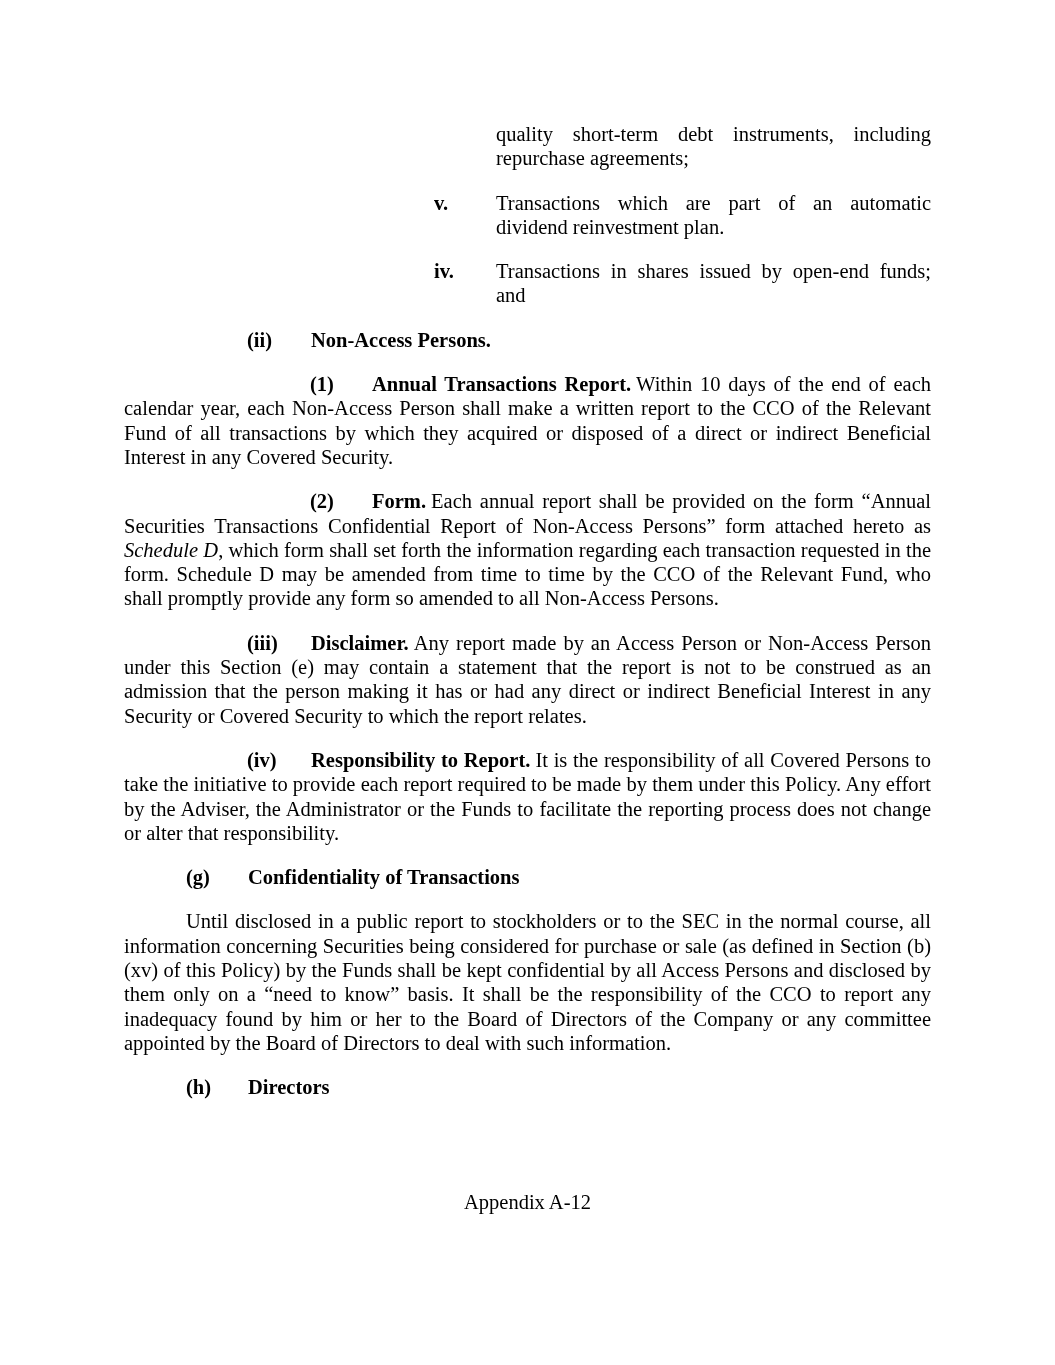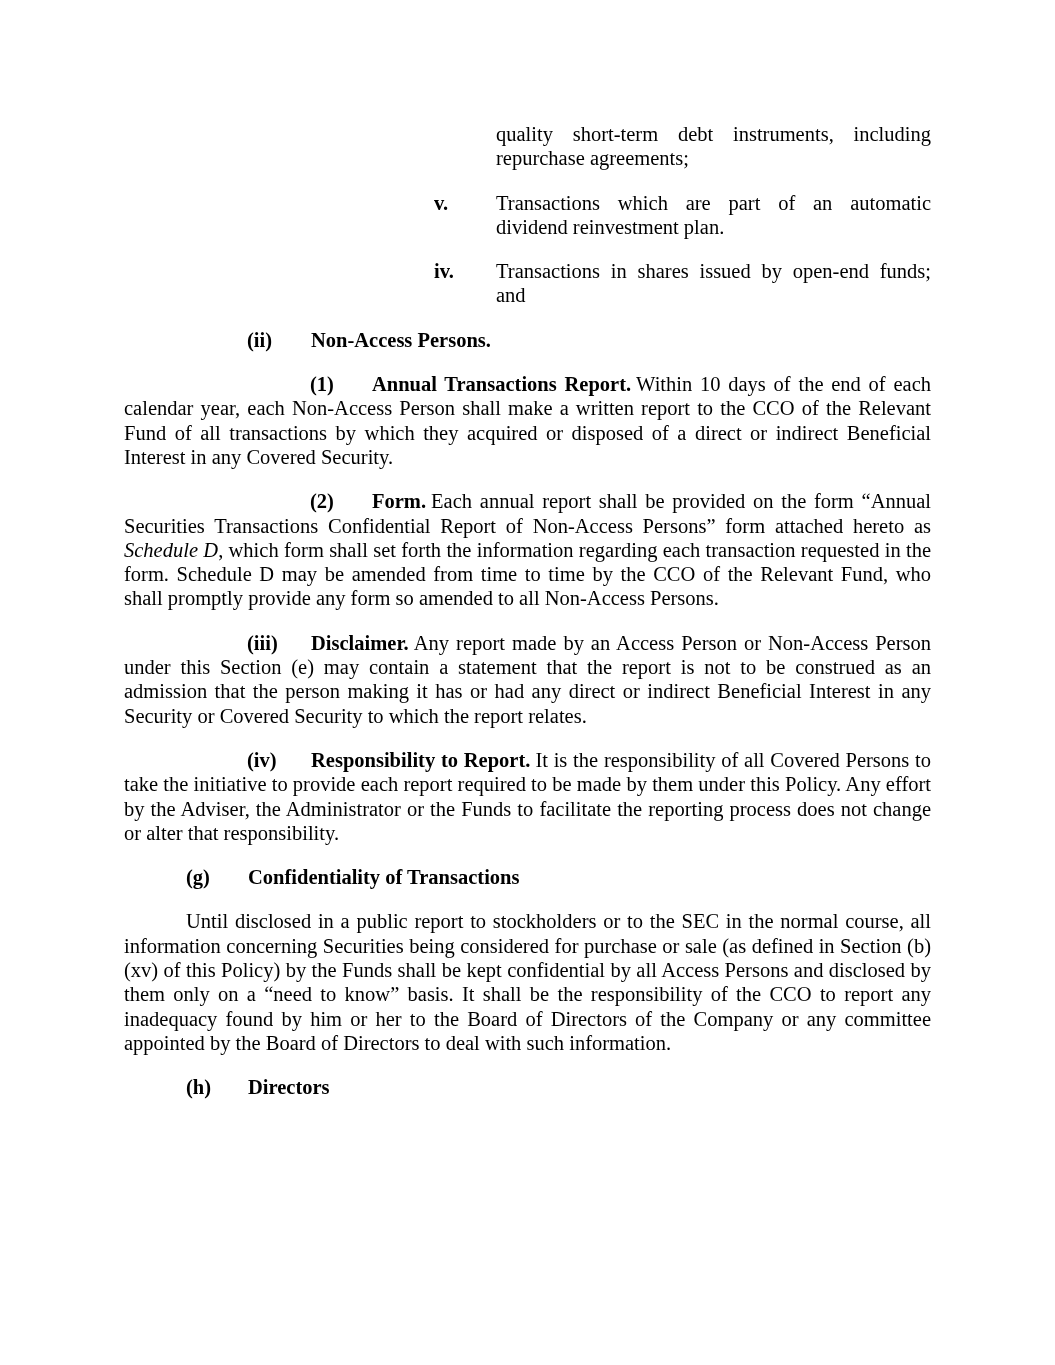--- a/index.html
+++ b/index.html
@@ -75,13 +75,14 @@
     <p class="ind-roman just"><span class="mk64 b">(iv)</span><span class="hd">Responsibility to Report.</span><span>It is the responsibility of all Covered Persons to take the initiative to provide each report required to be made by them under this Policy. Any effort by the Adviser, the Administrator or the Funds to facilitate the reporting process does not change or alter that responsibility.</span></p>
 
     <p class="ind-letter"><span class="mk62 b">(g)</span><span class="b">Confidentiality of Transactions</span></p>
 
     <p class="ind-letter just"><span>Until disclosed in a public report to stockholders or to the SEC in the normal course, all information concerning Securities being considered for purchase or sale (as defined in Section (b)(xv) of this Policy) by the Funds shall be kept confidential by all Access Persons and disclosed by them only on a “need to know” basis. It shall be the responsibility of the CCO to report any inadequacy found by him or her to the Board of Directors of the Company or any committee appointed by the Board of Directors to deal with such information.</span></p>
 
     <p class="ind-letter"><span class="mk62 b">(h)</span><span class="b">Directors</span></p>
 
   </div>
 
+  <div class="footer">Appendix A-12</div>
 </div>
 
 </body></html>

